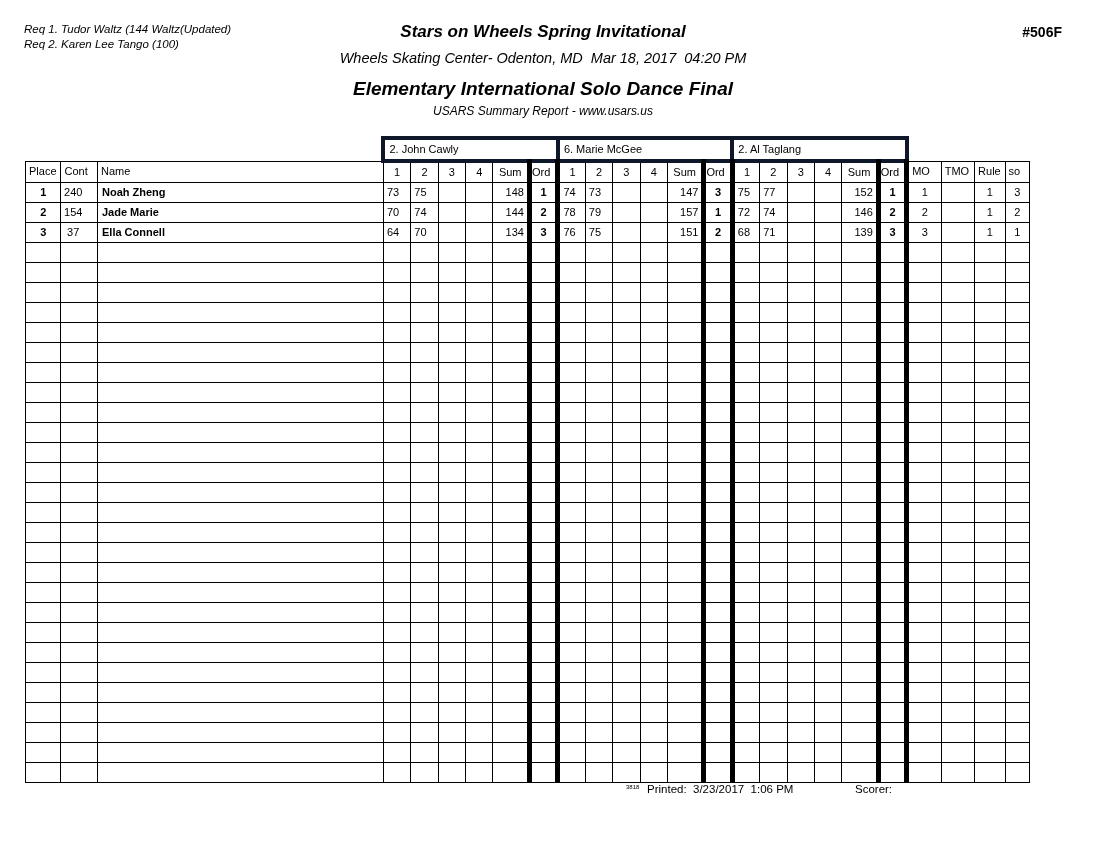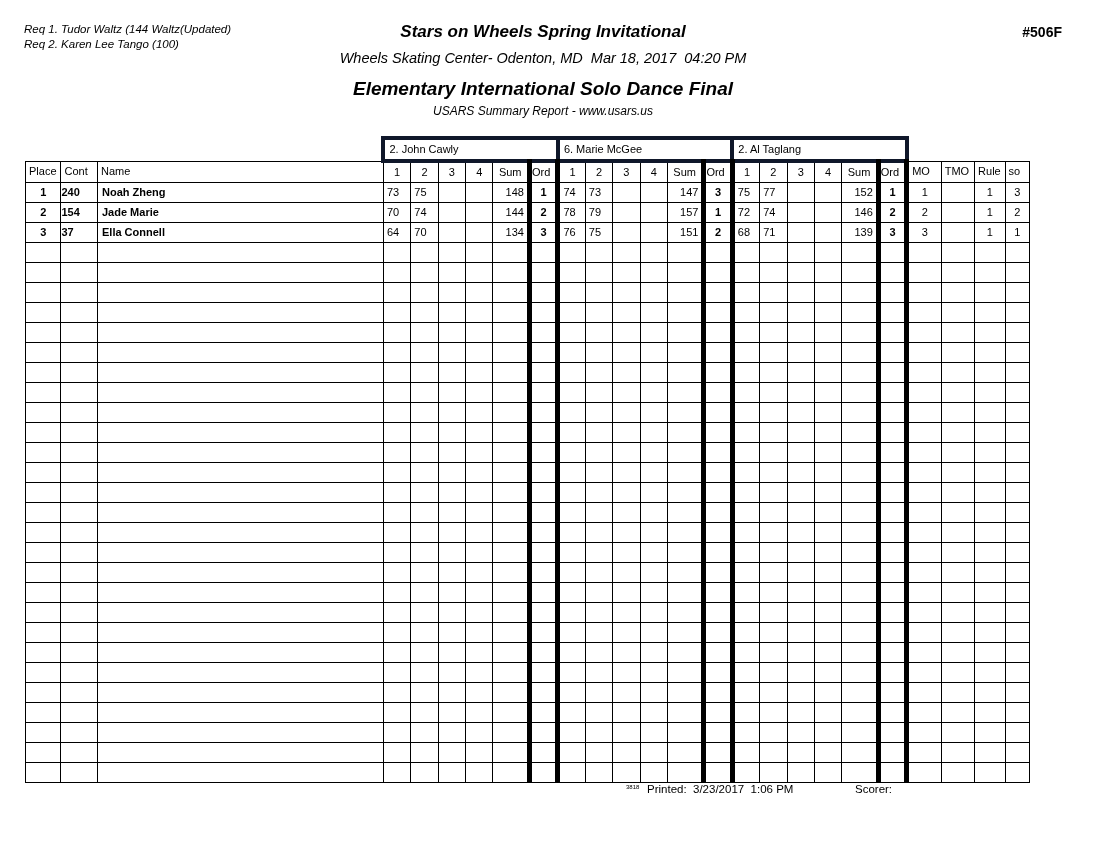--- a/index.html
+++ b/index.html
@@ -23,21 +23,21 @@
   .tbl-wrap{position:absolute;left:25px;top:136px;}
   table{border-collapse:collapse;table-layout:fixed;width:1005px;}
   td,th{border:1px solid #000;height:19px;padding:0;font-size:11px;line-height:13px;overflow:hidden;white-space:nowrap;}
   tr.judge-row td{border:none;height:19px;}
   tr.judge-row td.judgebox{border:4px solid #0f172a;text-align:left;padding-left:4px;font-size:11px;font-weight:normal;}
   th{font-weight:normal;text-align:left;padding-left:3px;}
   th.num{text-align:center;padding-left:0;}
   th.ord,td.ord{border-left:5px solid #000;border-right:5px solid #000;}
   th.ord{text-align:left;padding-left:0;}
   td.place{text-align:center;font-weight:bold;}
-  td.cont{text-align:left;font-weight:bold;padding-right:12px;}
+  td.cont{text-align:center;font-weight:normal;padding-right:12px;}
   td.name{text-align:left;font-weight:bold;padding-left:4px;}
   td.sc{text-align:left;padding-left:3px;}
   td.sum{text-align:right;padding-right:3px;}
   td.ord{text-align:center;font-weight:bold;}
   td.mo,td.tmo,td.rule,td.so{text-align:center;}
 
   
   .footer{position:absolute;left:25px;top:783px;width:1010px;height:16px;font-size:11.5px;}
   .footer .code{position:absolute;left:601px;top:1px;font-size:6px;}
   .footer .printed{position:absolute;left:622px;top:0;text-align:center;}

